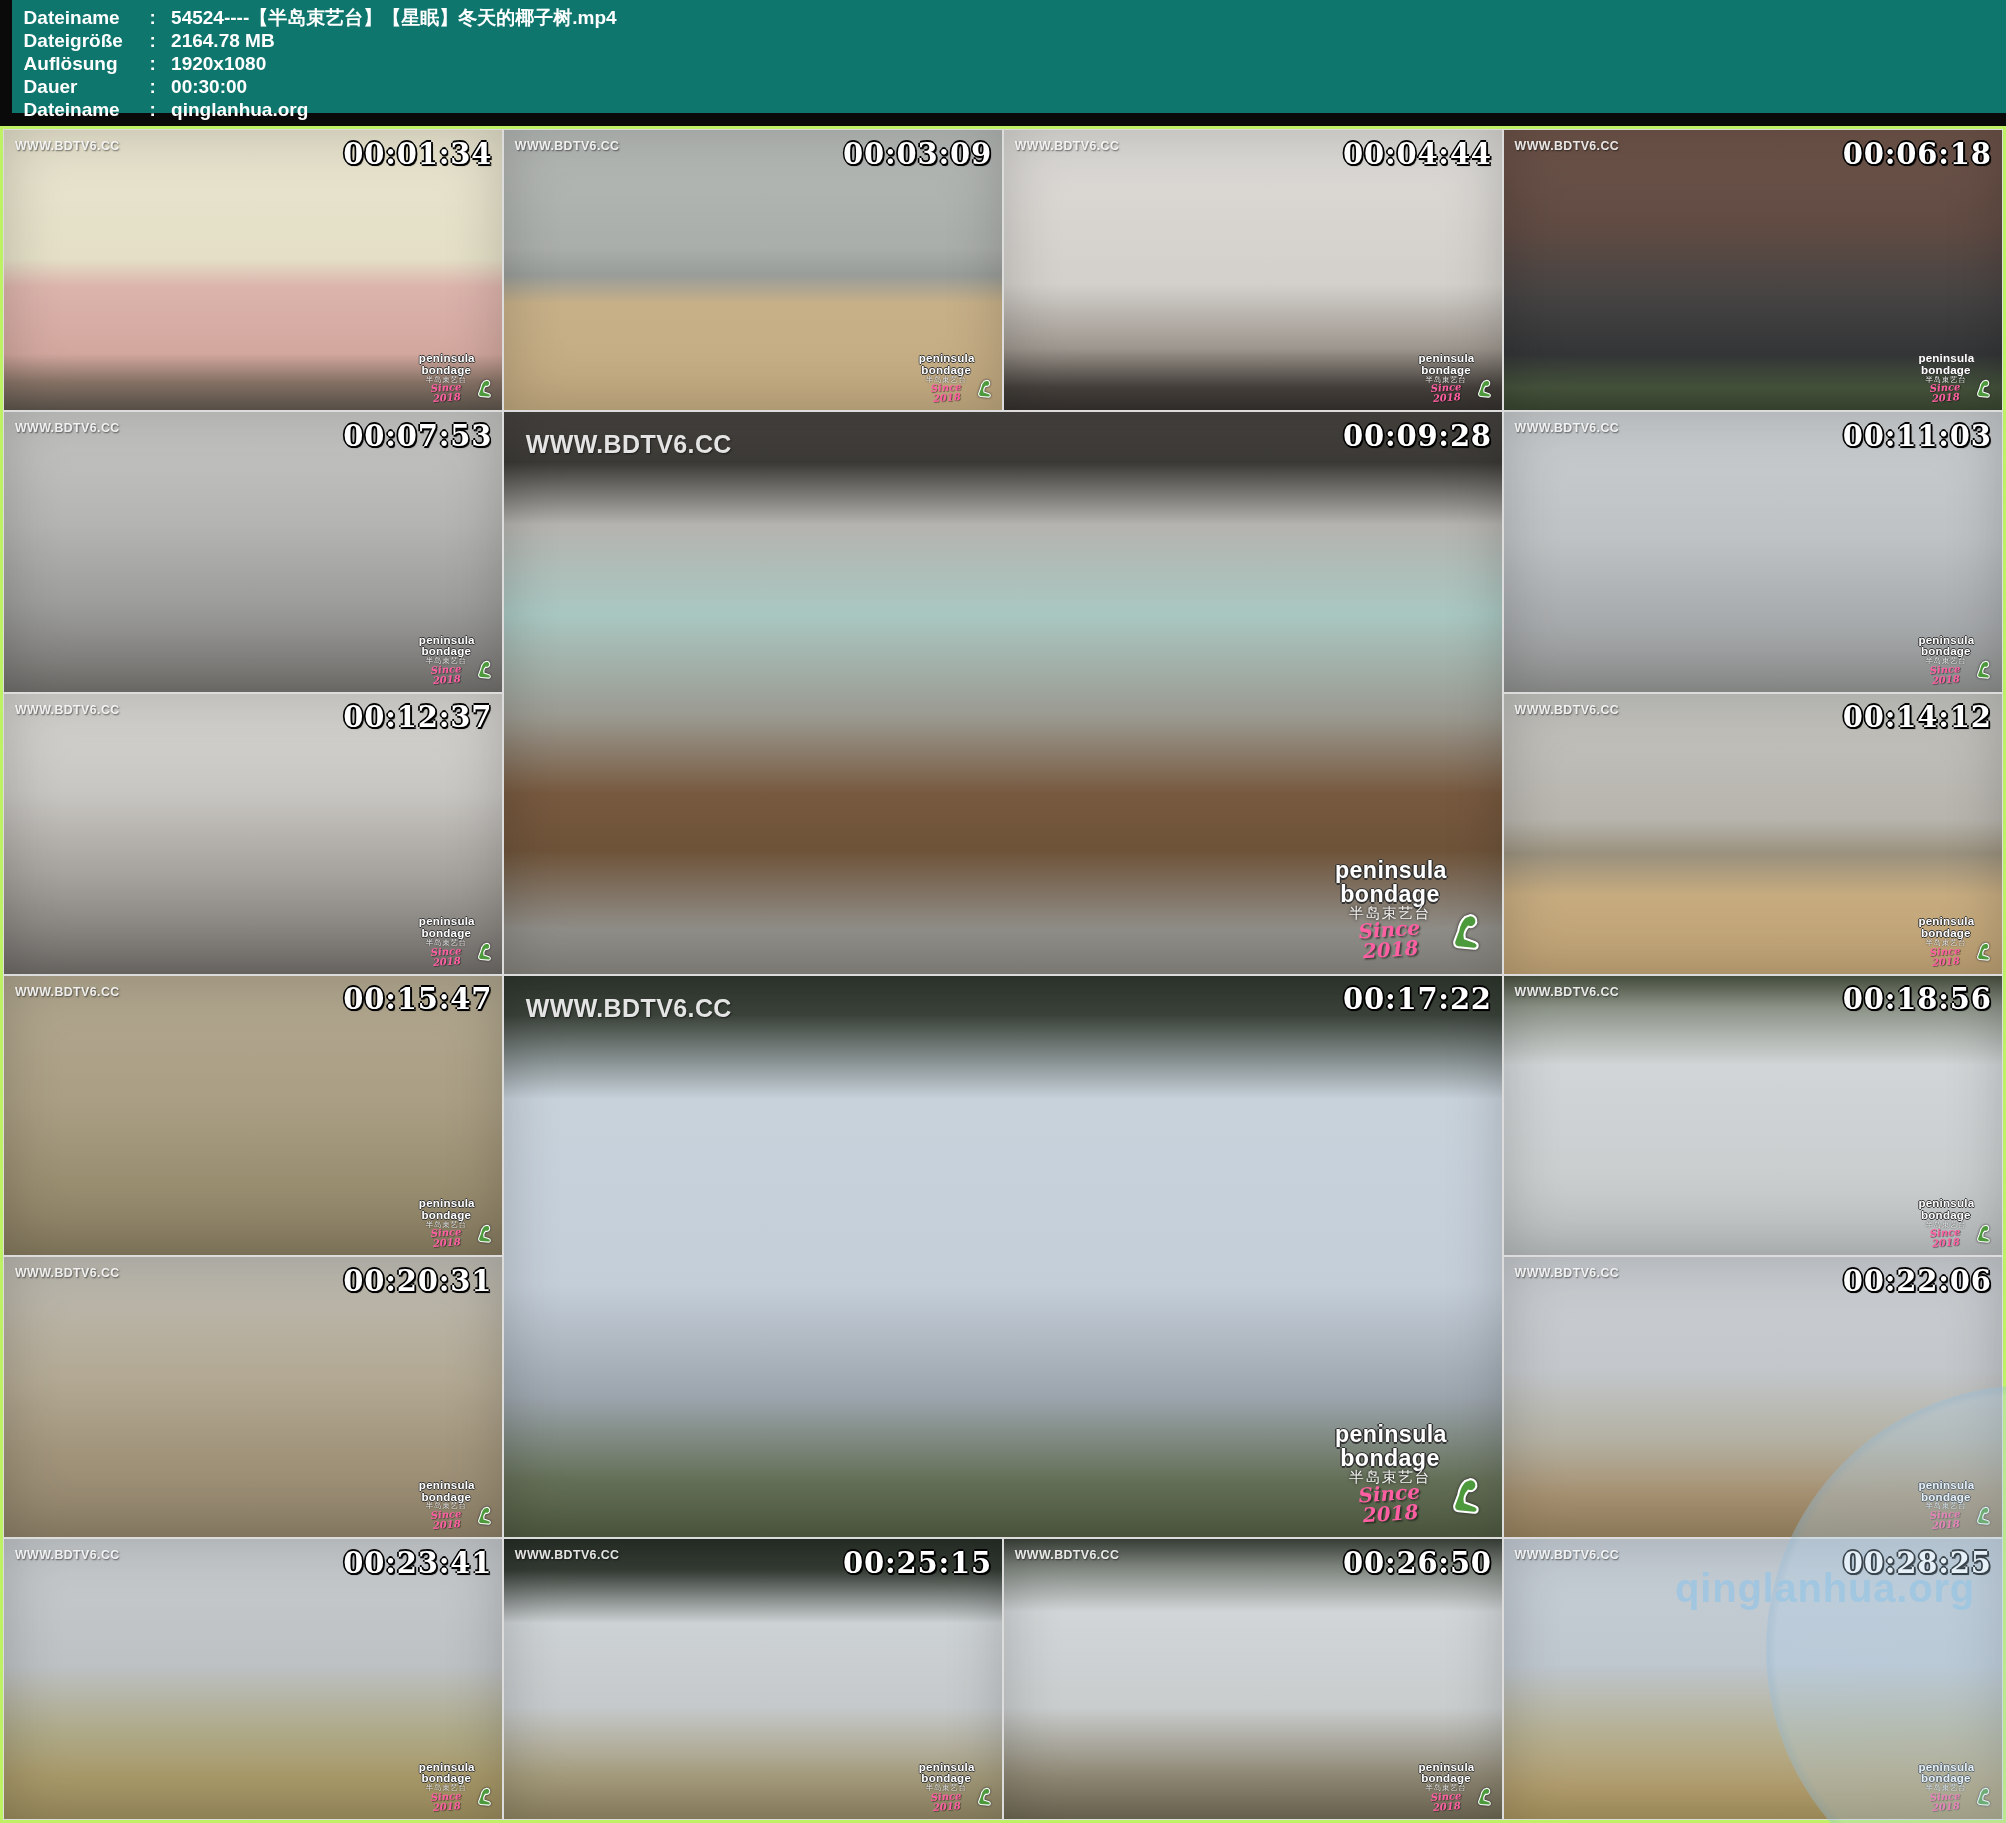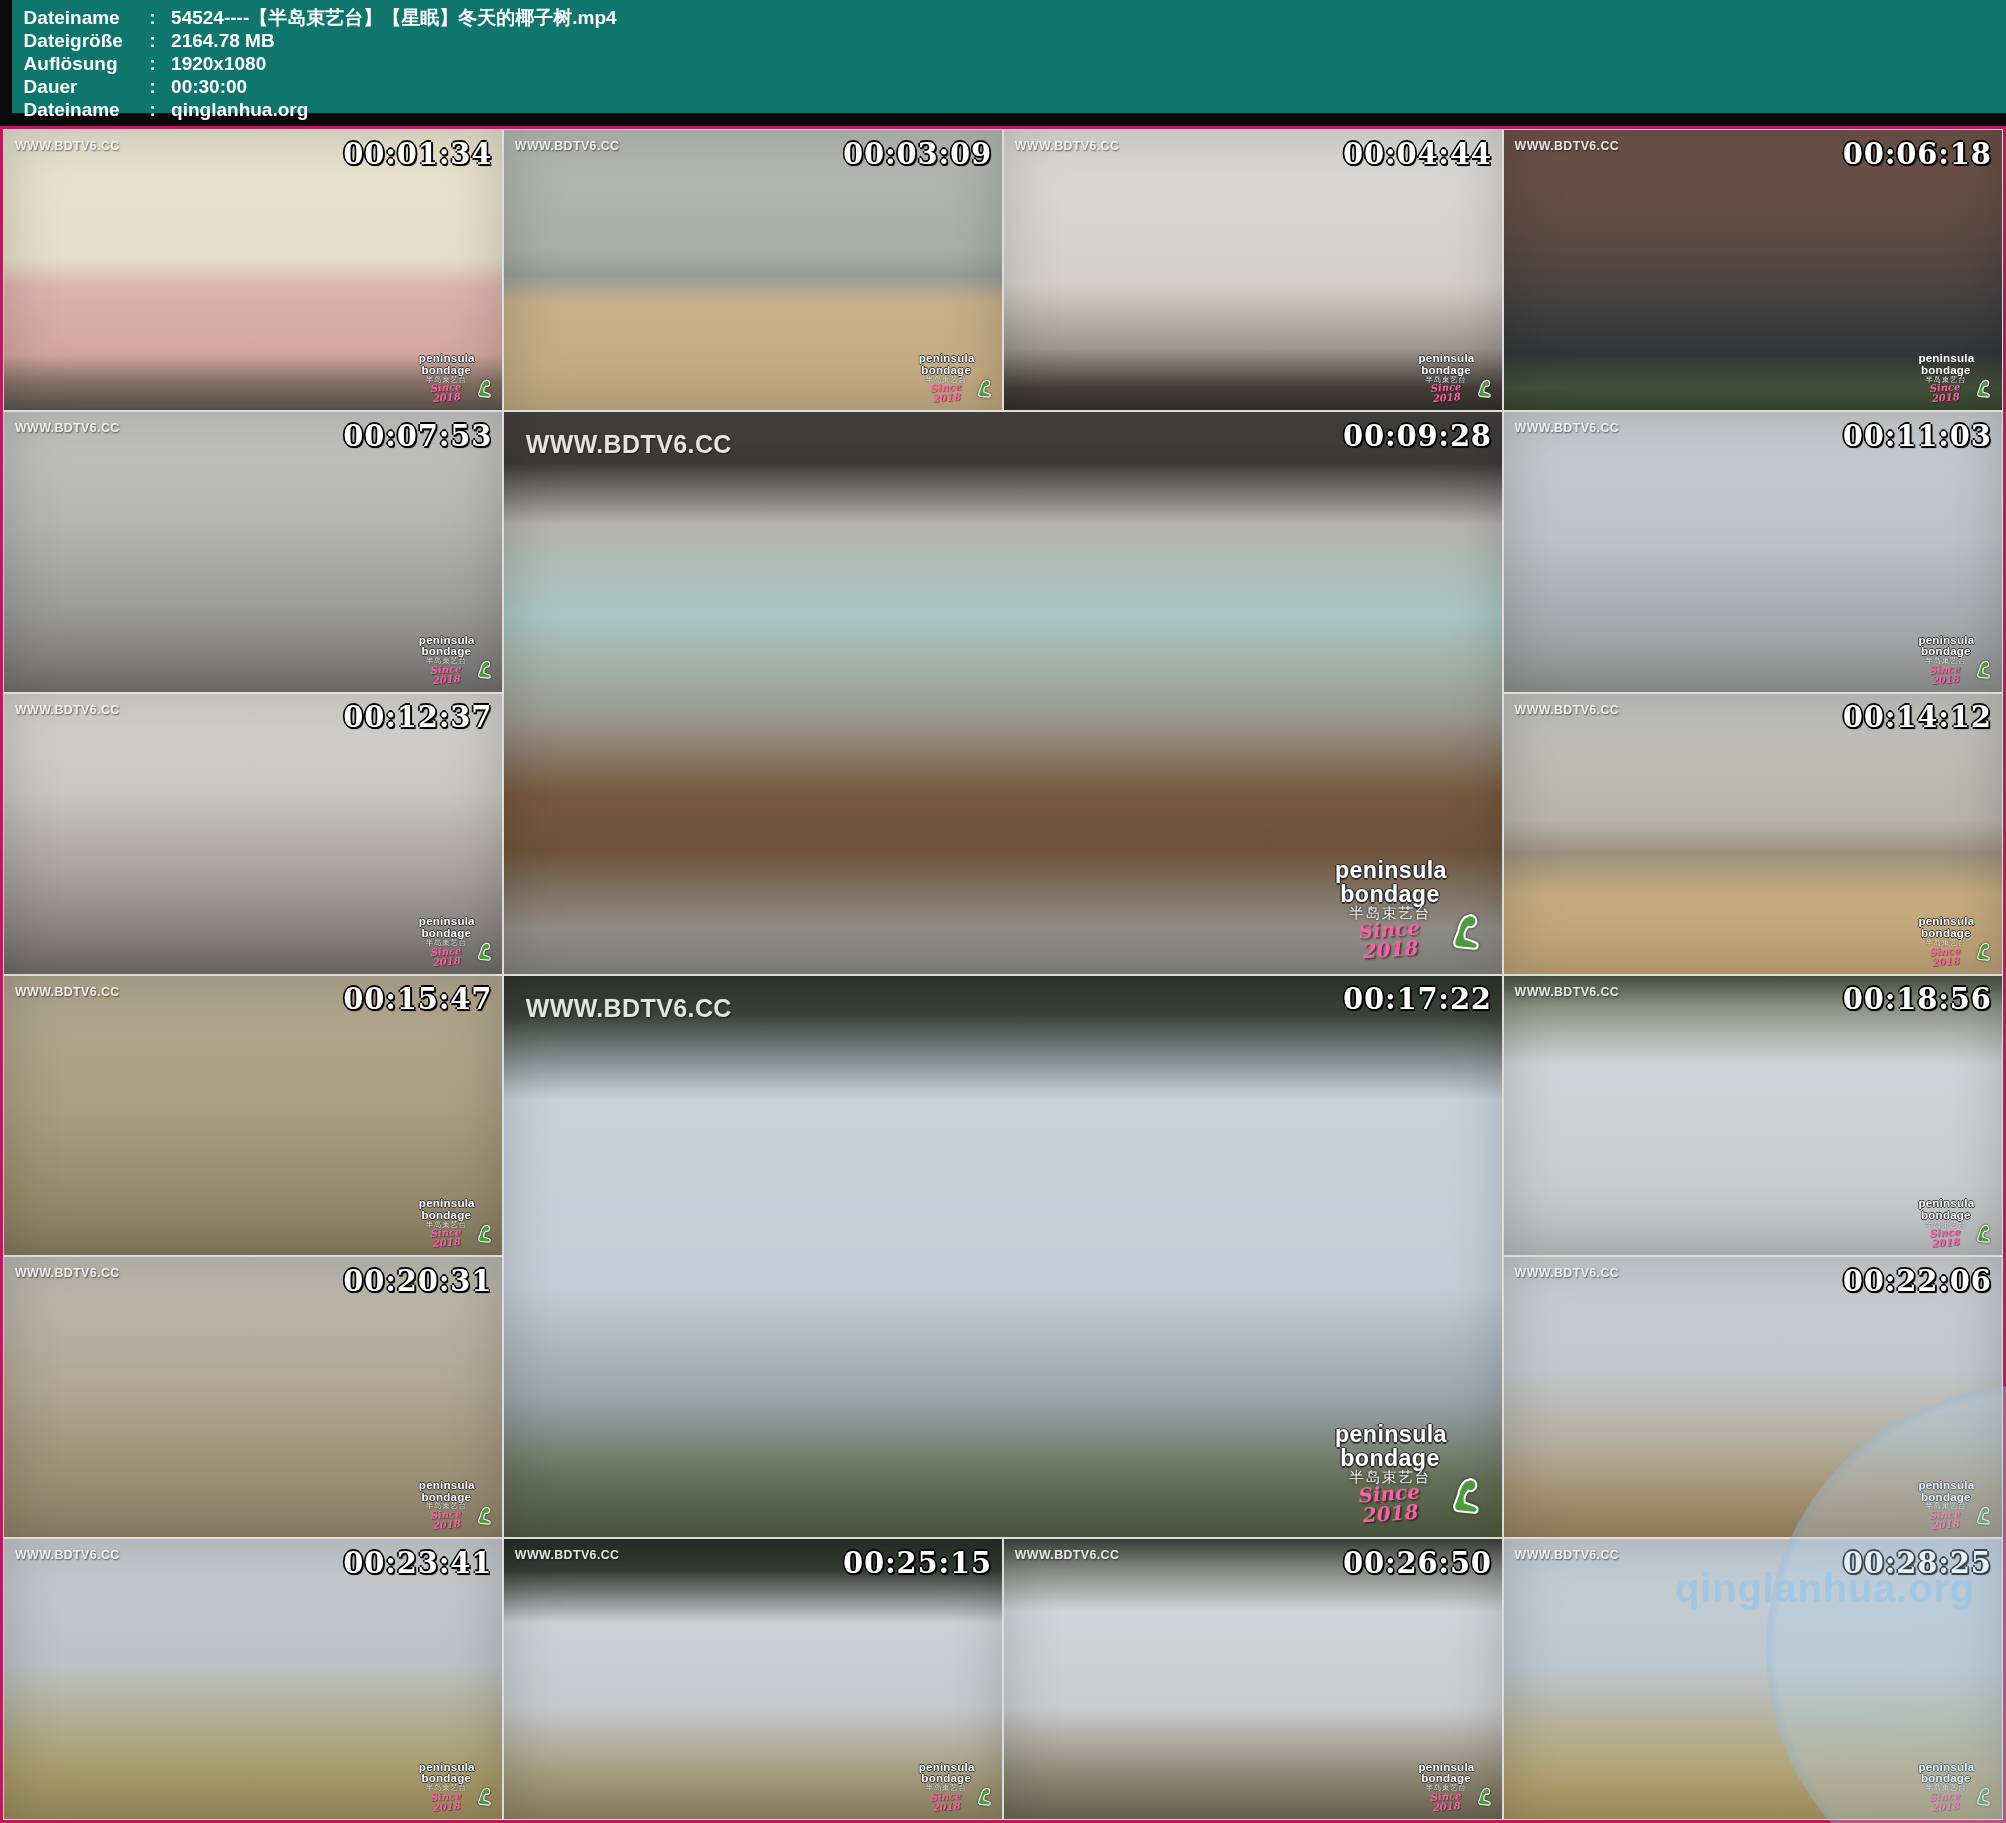--- a/index.html
+++ b/index.html
@@ -9,21 +9,21 @@
   
   .hdr{position:absolute;top:0;left:12px;width:100%;height:113px;background:#0f766e;
        padding:5.8px 0 0 11.6px;box-sizing:border-box;}
   .hdr-row{display:grid;grid-template-columns:126px 21.5px auto;height:23px;line-height:23px;}
   .hdr-label,.hdr-sep,.hdr-value{color:#ffffff;font-size:19px;font-weight:bold;white-space:nowrap;}
   .hdr-sep{text-align:left;}
 
   
   .grid{position:absolute;top:126px;left:0;right:0;bottom:0;display:grid;
         grid-template-columns:repeat(4,1fr);grid-template-rows:repeat(6,1fr);
-        gap:0;padding:3.3px;background:#be185d;}
+        gap:0;padding:3.3px;background:#bef264;}
   .tile{position:relative;margin:0;border:1.7px solid #dcdcdc;box-sizing:border-box;overflow:hidden;}
   .tile::after{content:"";position:absolute;inset:0;box-shadow:inset 0 0 58px rgba(0,0,0,0.20);pointer-events:none;}
 
   
   .site-wm{position:absolute;top:9px;left:10.7px;font-weight:bold;font-size:12.4px;letter-spacing:0.4px;
            color:rgba(255,255,255,0.88);text-shadow:0.8px 0.8px 1.7px rgba(0,0,0,0.55);z-index:3;}
   .tile.big .site-wm{top:18px;left:21.5px;font-size:25px;}
 
   
   .ts{position:absolute;top:6.6px;right:10px;font-family:"DejaVu Serif",serif;font-weight:bold;

